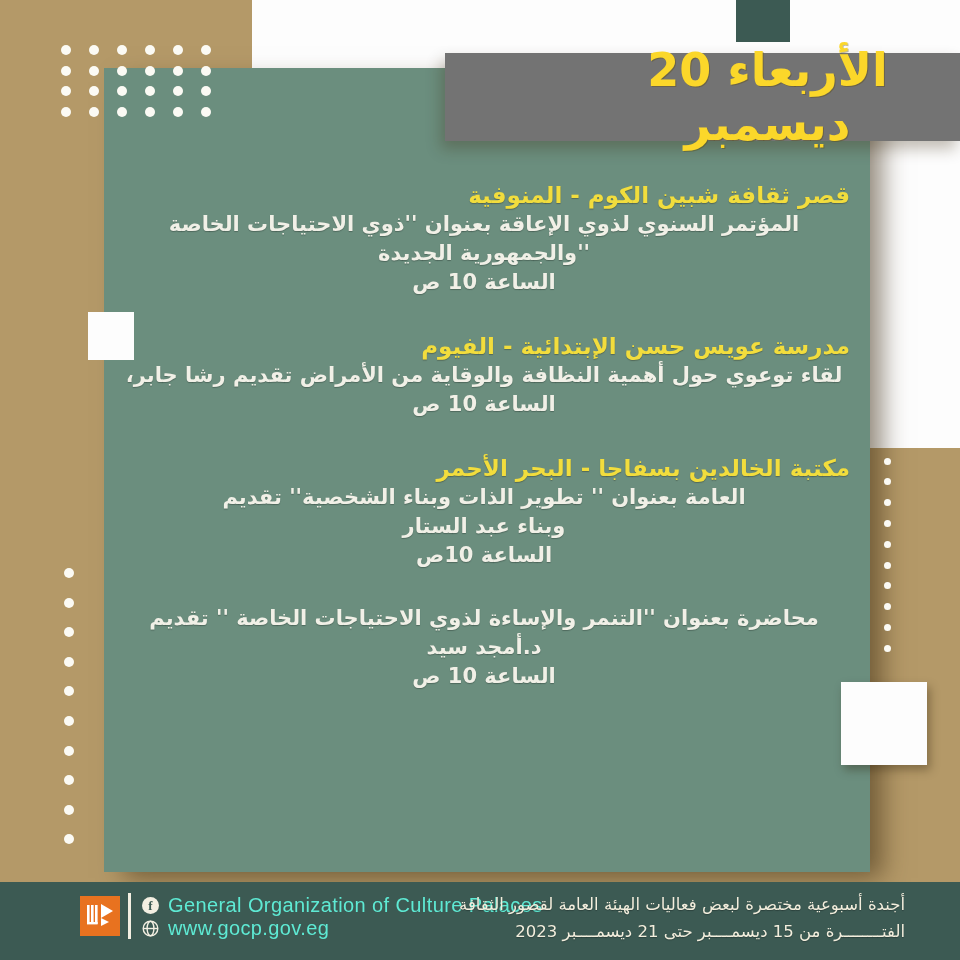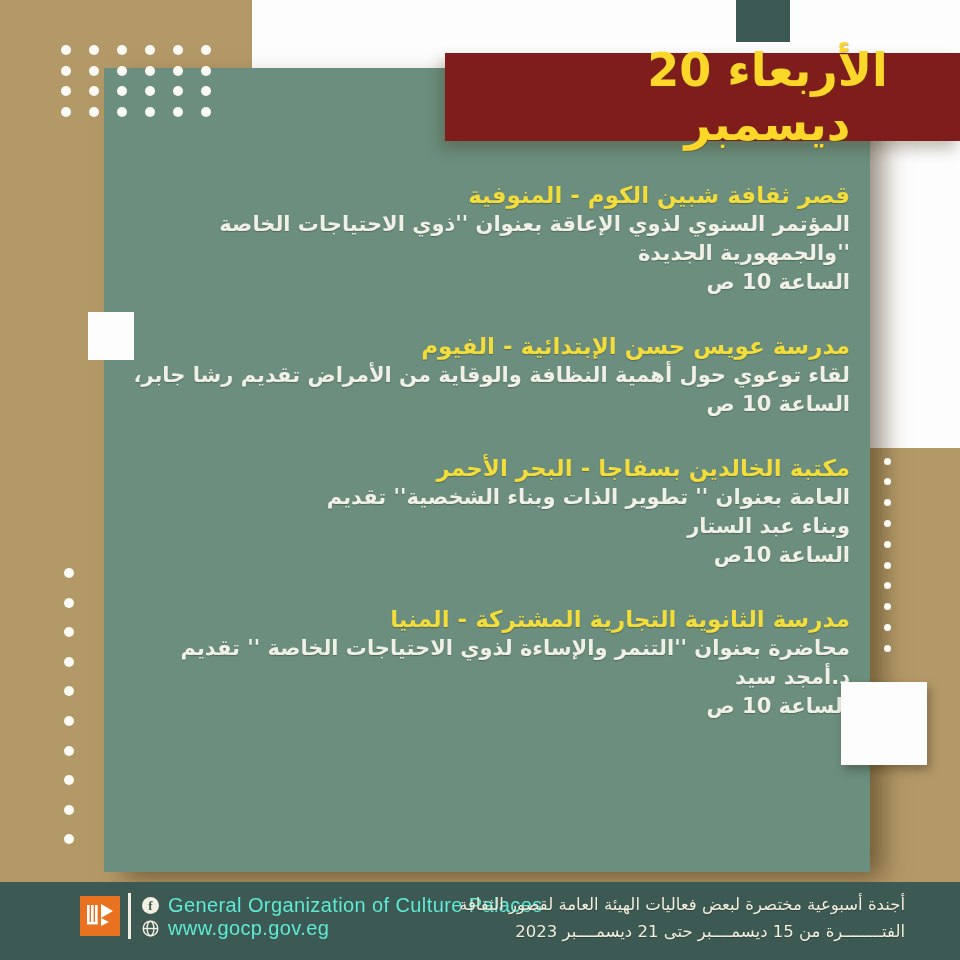--- a/index.html
+++ b/index.html
@@ -4,32 +4,32 @@
 <style>
   html,body{margin:0;padding:0;}
   body{font-family:"DejaVu Sans","Liberation Sans",sans-serif;}
   .stage{position:relative;width:960px;height:960px;overflow:hidden;background:#b49968;}
 
   .white-backdrop{position:absolute;left:252px;top:0;width:708px;height:448px;background:#fdfdfd;}
 
   .card{position:absolute;left:104px;top:68px;width:766px;height:804px;background:#6b8e7e;
         box-shadow:16px 10px 24px -4px rgba(58,42,16,.55);}
 
-  .banner{position:absolute;left:445px;top:53px;width:515px;height:88px;background:#7f1d1d;
+  .banner{position:absolute;left:445px;top:53px;width:515px;height:88px;background:#737373;
           box-shadow:-4px 8px 14px rgba(58,42,16,.30);display:flex;align-items:center;}
   .banner h1{margin:0;width:100%;text-align:center;padding-left:130px;box-sizing:border-box;
              font-size:46px;font-weight:bold;color:#fbd72a;direction:rtl;
              text-shadow:1px 1px 0 rgba(90,70,0,.35);}
 
   .card-content{position:absolute;left:104px;top:68px;width:766px;height:804px;
                 box-sizing:border-box;padding:112px 20px 0 14px;direction:rtl;}
   .event{margin-bottom:34px;}
   .event .venue{font-size:23px;font-weight:bold;color:#f2dd3d;line-height:30px;
                 text-shadow:0 1px 1px rgba(40,40,20,.35);}
-  .event .line{font-size:21px;font-weight:bold;color:#f1f0e7;text-align:right;line-height:29px;
+  .event .line{font-size:21px;font-weight:bold;color:#f1f0e7;text-align:center;line-height:29px;
                text-shadow:0 1px 1px rgba(30,40,35,.35);}
 
   .dot{position:absolute;border-radius:50%;background:#fbfaf4;}
 
   .sq{position:absolute;background:#fdfdfd;}
   .sq-left{left:88px;top:312px;width:46px;height:48px;}
   .sq-right{left:841px;top:682px;width:86px;height:83px;box-shadow:3px 5px 9px rgba(40,30,10,.35);}
   .sq-dark{left:736px;top:0;width:54px;height:42px;background:#3c5a53;}
 
   .footer{position:absolute;left:0;top:882px;width:960px;height:78px;background:#3c5a53;}
@@ -72,21 +72,20 @@
       <div class="line">لقاء توعوي حول أهمية النظافة والوقاية من الأمراض تقديم رشا جابر،</div>
       <div class="line">الساعة 10 ص</div>
     </div>
     <div class="event">
       <div class="venue">مكتبة الخالدين بسفاجا - البحر الأحمر</div>
       <div class="line">العامة بعنوان '' تطوير الذات وبناء الشخصية'' تقديم</div>
       <div class="line">وبناء عبد الستار</div>
       <div class="line">الساعة 10ص</div>
     </div>
     <div class="event">
-      <div class="venue">مدرسة الثانوية التجارية المشتركة - المنيا</div>
       <div class="line">محاضرة بعنوان ''التنمر والإساءة لذوي الاحتياجات الخاصة '' تقديم</div>
       <div class="line">د.أمجد سيد</div>
       <div class="line">الساعة 10 ص</div>
     </div>
   </div>
 
   <div class="sq sq-left"></div>
   <div class="sq sq-right"></div>
   <div class="sq sq-dark"></div>
 

